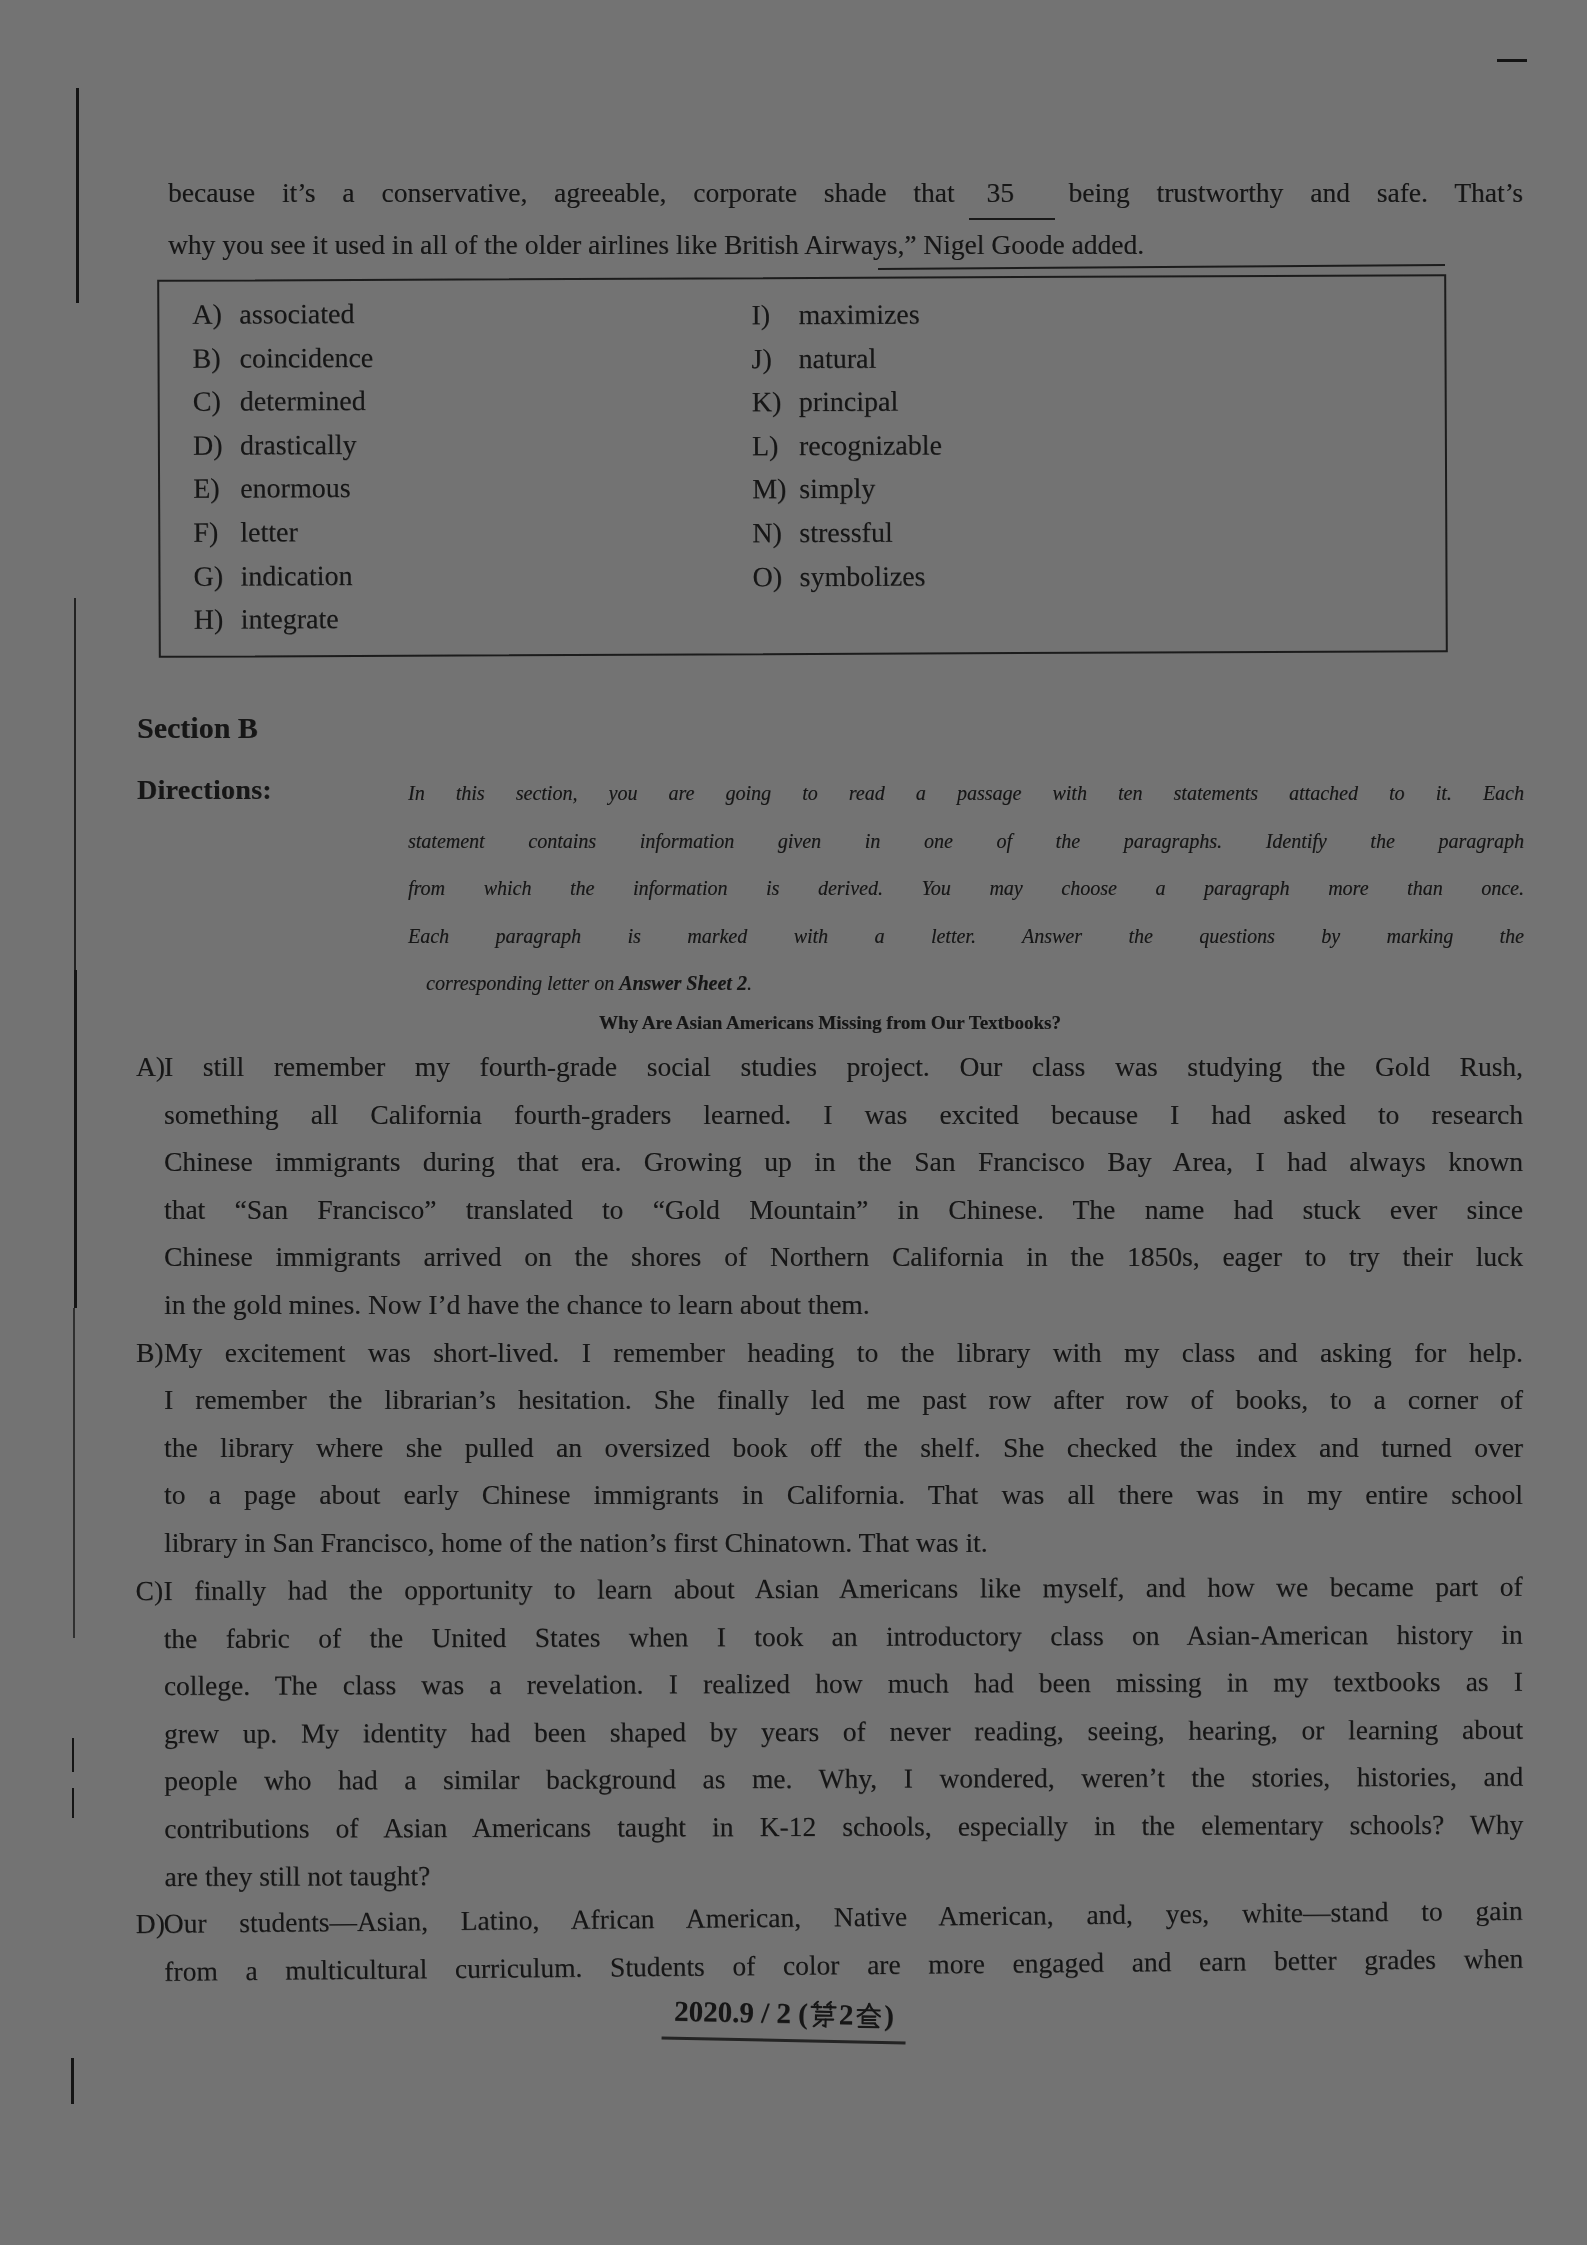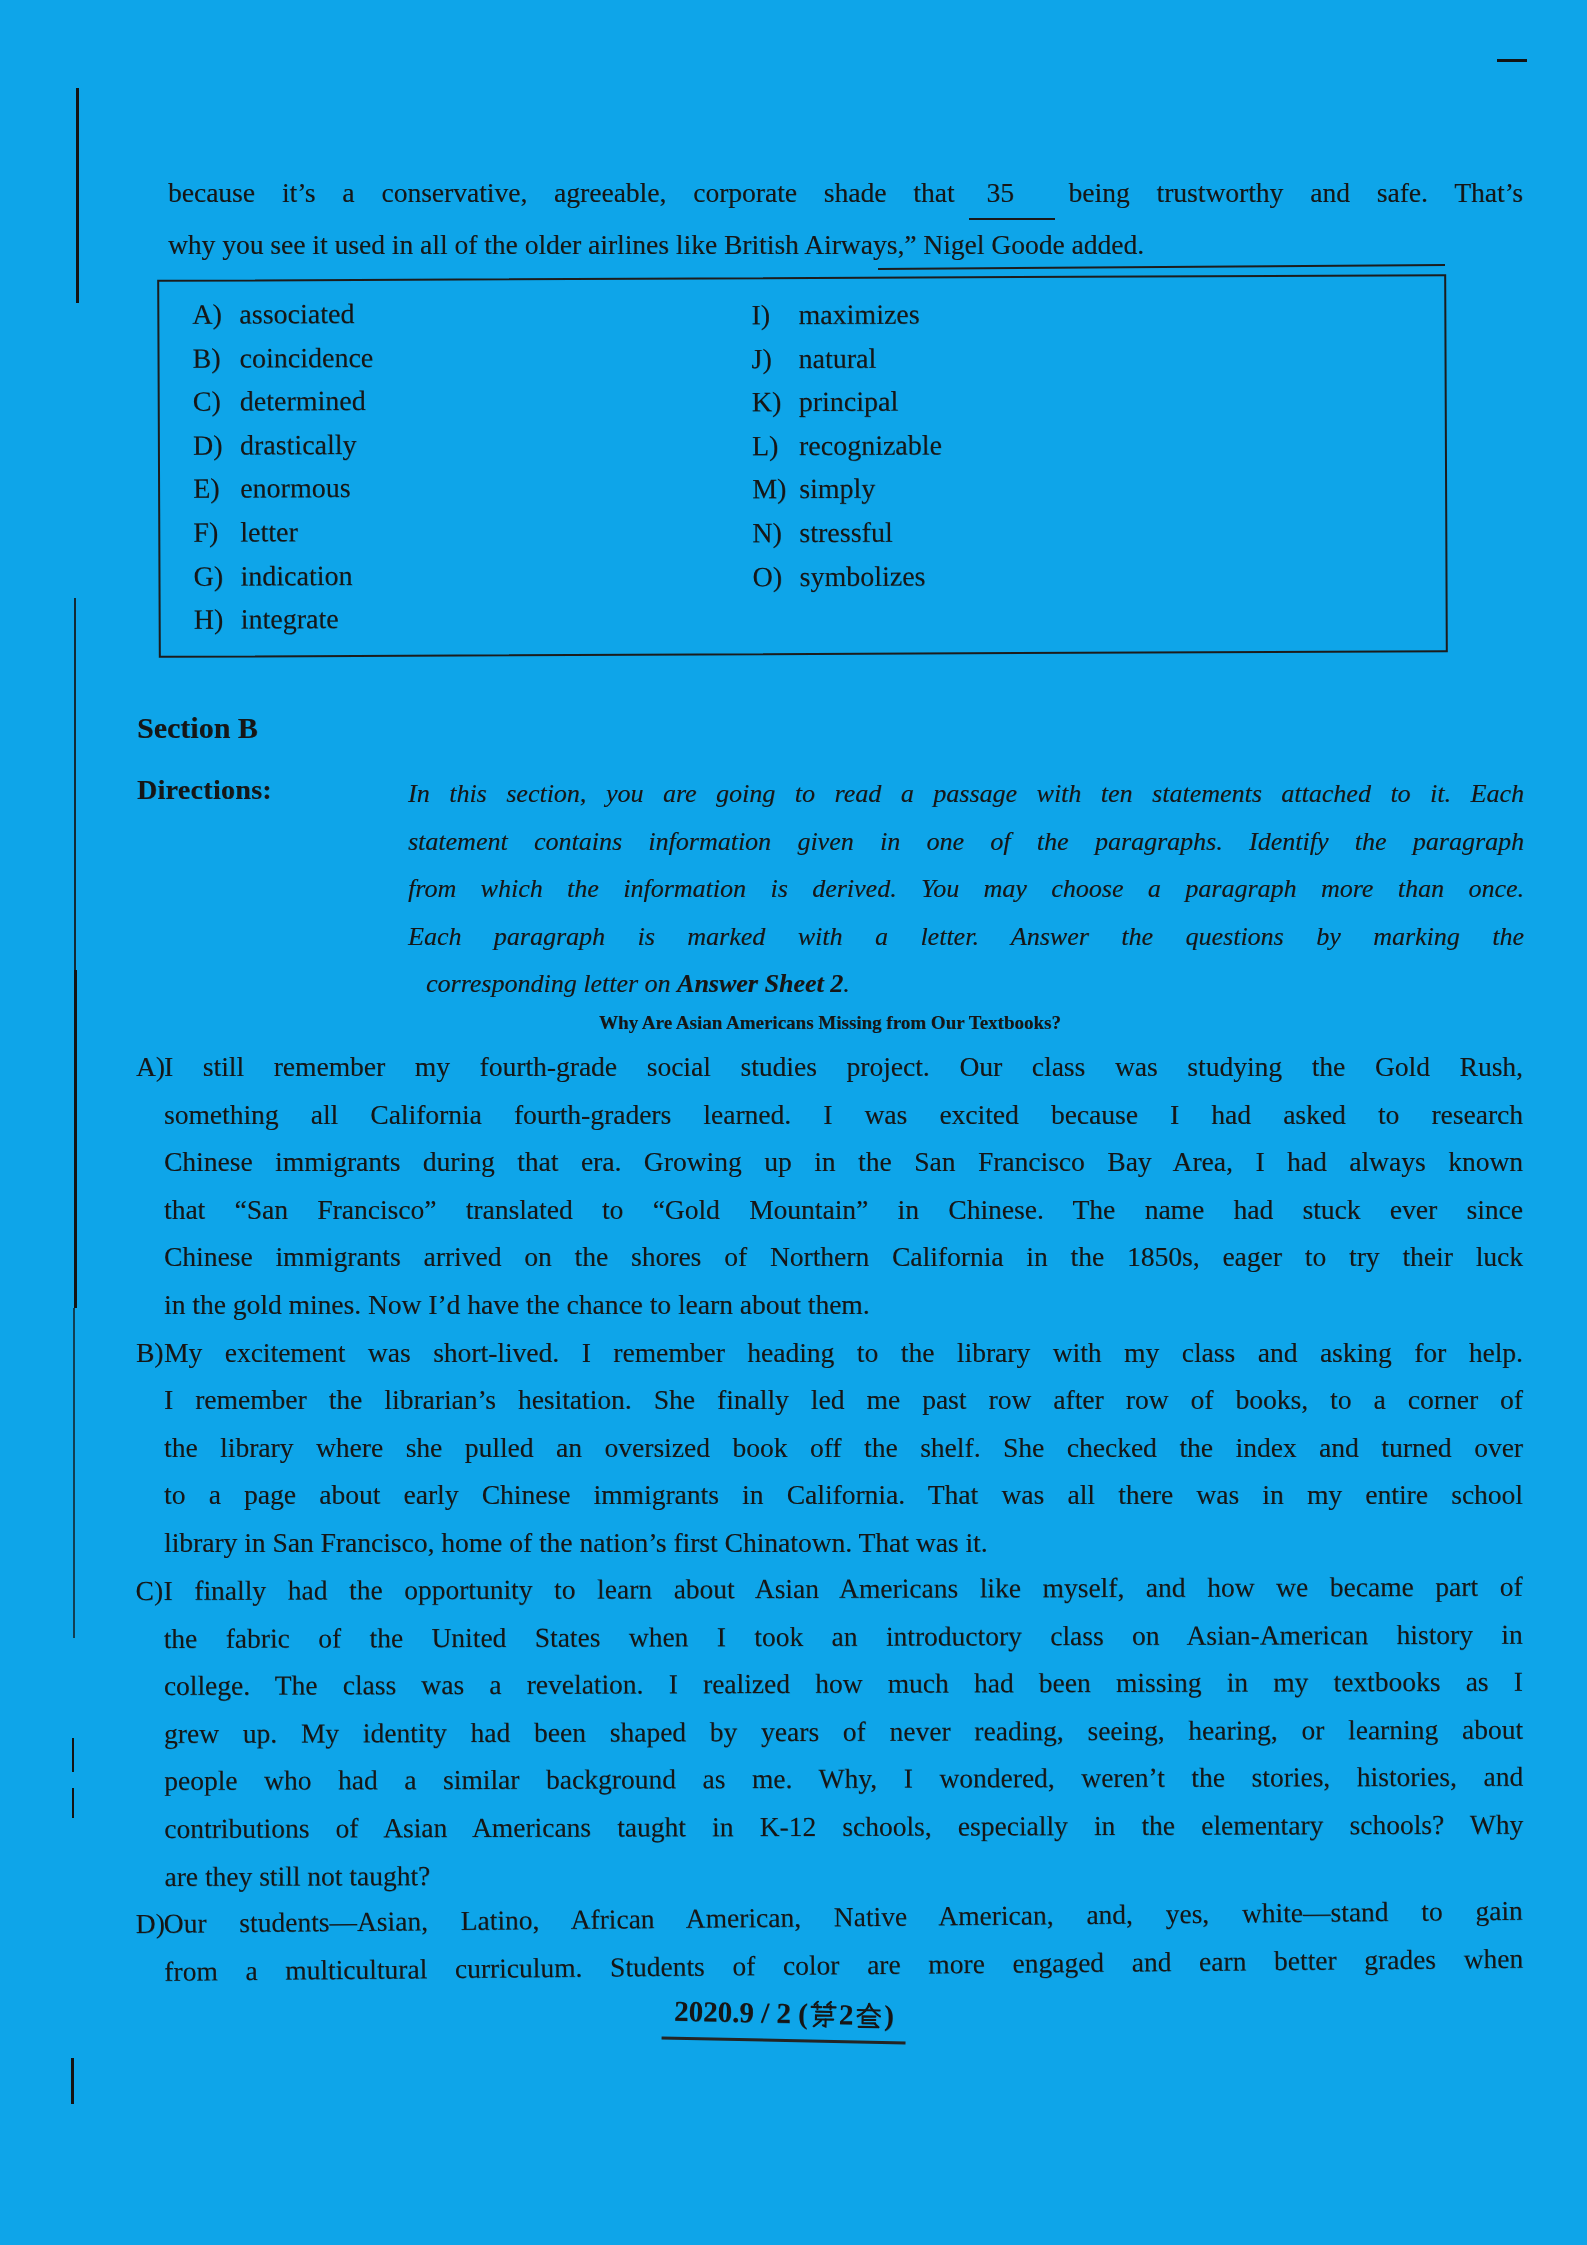--- a/index.html
+++ b/index.html
@@ -1,38 +1,38 @@
 <!DOCTYPE html>
 <html><head>
 <meta charset="utf-8">
 <style>
   html,body{margin:0;padding:0;background:#d8d8d5;}
   .page{
     position:relative;width:1587px;height:2245px;margin:0 auto;
-    background:#0ea5e9;color:#161616;overflow:hidden;
+    background:#737373;color:#161616;overflow:hidden;
     font-family:"Liberation Serif",serif;
     text-shadow:0.4px 0.4px 0.5px rgba(10,10,10,.35);
   }
   
   .art{position:absolute;background:#141414;}
   
   .top-para{position:absolute;left:168px;top:168px;width:1355px;font-size:27.5px;line-height:49px;}
   .tl{white-space:nowrap;}
   .tl.jl{white-space:normal;text-align:justify;text-align-last:justify;}
   .blank{display:inline-block;min-width:50px;text-align:center;border-bottom:2.5px solid #191919;margin:0 14px;padding:0 18px 1px;}
   
   .wordbank{position:absolute;left:158px;top:277px;width:1285px;height:374px;border:2.5px solid #1c1c1c;transform:rotate(-.25deg);}
   .wb-stroke{position:absolute;left:878px;top:266px;width:567px;height:2.4px;background:#1c1c1c;transform:rotate(-.4deg);}
   .wb-col{position:absolute;top:11px;left:33px;font-size:28px;line-height:43.6px;}
   .wb-col.right{left:592px;top:14px;}
   .wb-letter{display:inline-block;width:47px;}
   
   .sec-heading{position:absolute;left:137px;top:711px;font-size:30px;font-weight:bold;}
   .dir-label{position:absolute;left:137px;top:774px;font-size:28px;font-weight:bold;letter-spacing:.3px;}
-  .directions{position:absolute;left:408px;top:770px;width:1116px;font-size:26px;font-style:italic;line-height:47.5px;}
+  .directions{position:absolute;left:408px;top:770px;width:1116px;font-size:20px;font-style:italic;line-height:47.5px;}
   .dir-line{text-align:justify;text-align-last:justify;}
   .dir-line.last{text-align:left;text-align-last:left;margin-left:18px;}
   .dir-line b{font-weight:bold;}
   
   .title{position:absolute;left:137px;top:1012px;width:1386px;text-align:center;font-weight:bold;font-size:19px;}
   .paras{position:absolute;left:137px;top:1043px;width:1386px;font-size:27.5px;line-height:47.6px;}
   .para{position:relative;padding-left:27px;}
   .plabel{position:absolute;left:-1px;top:0;}
   .pline.jl{text-align:justify;text-align-last:justify;}
   .para:nth-child(3){transform:rotate(-.18deg);transform-origin:0 50%;}

